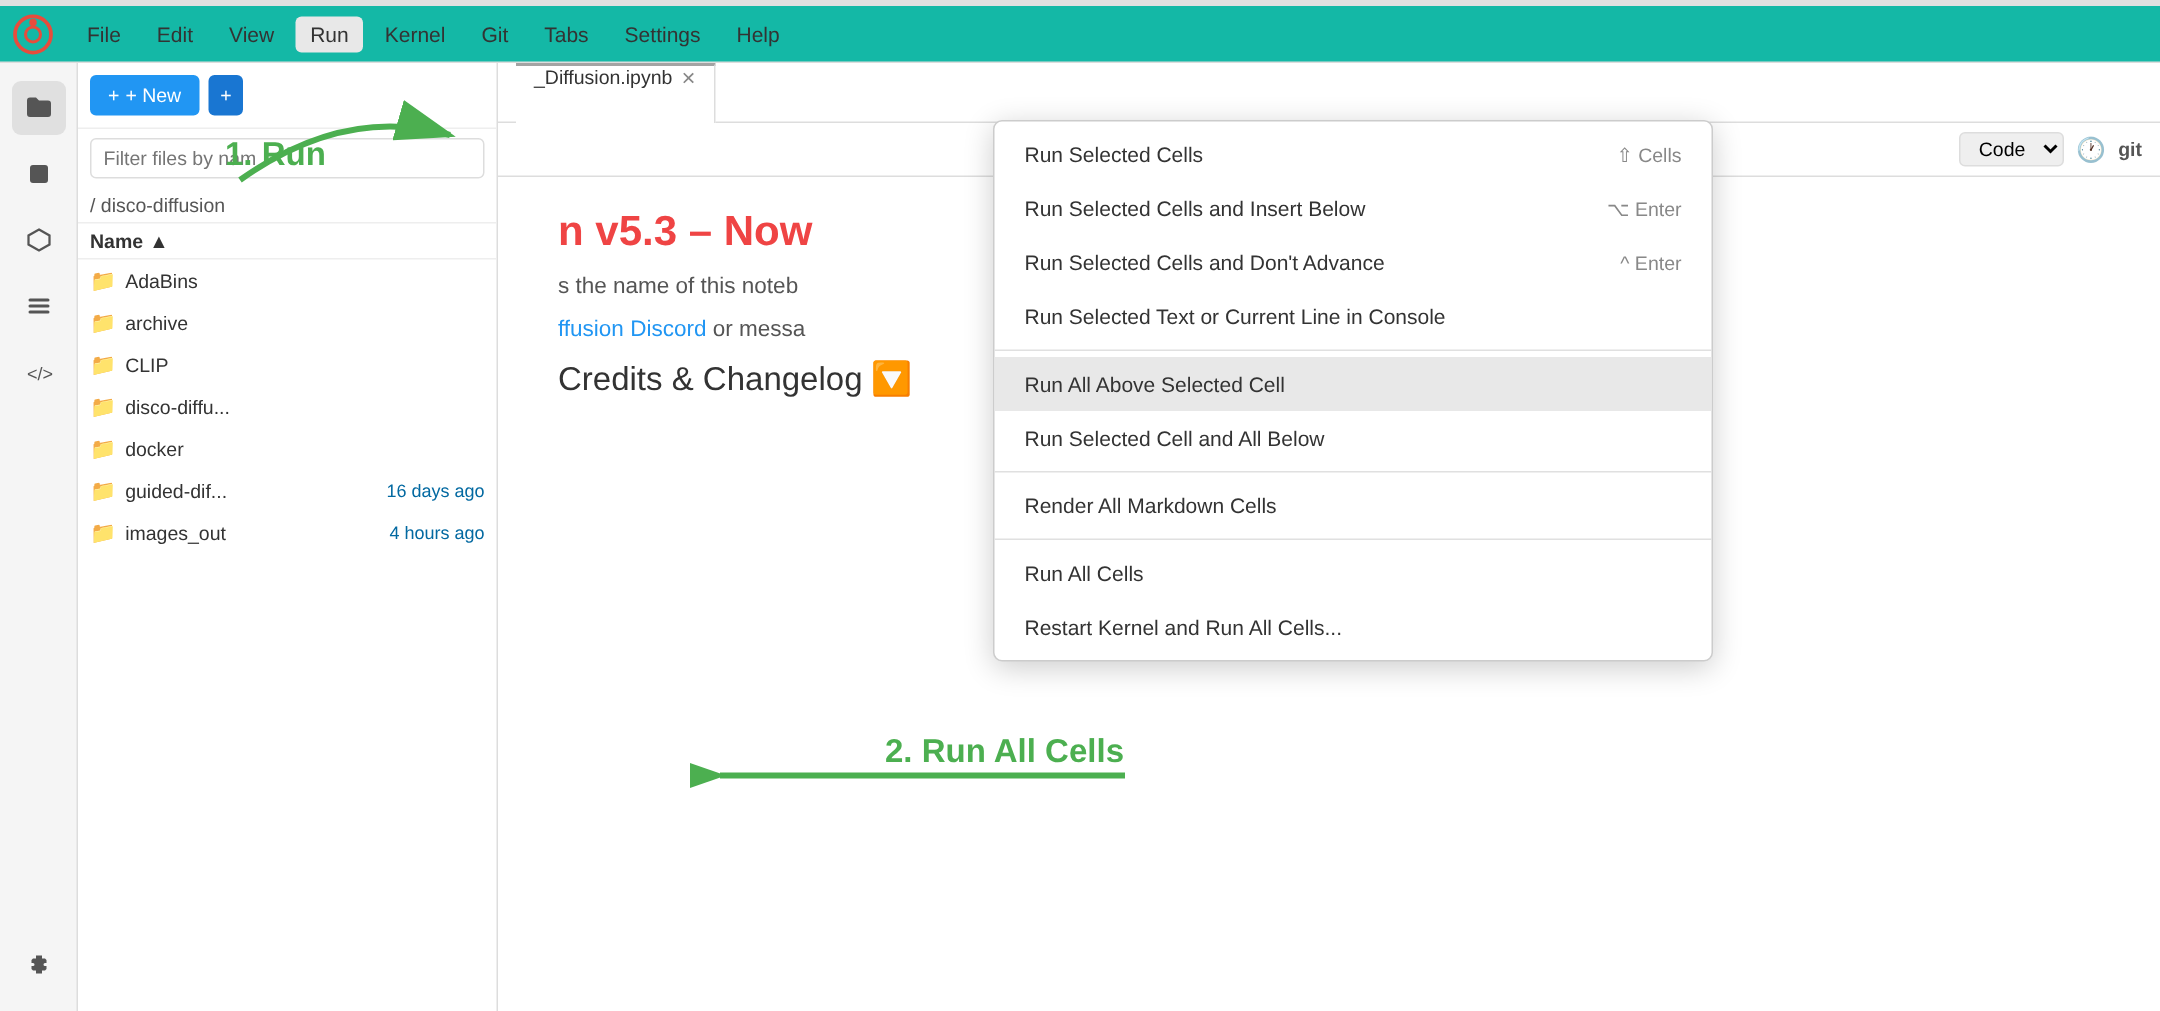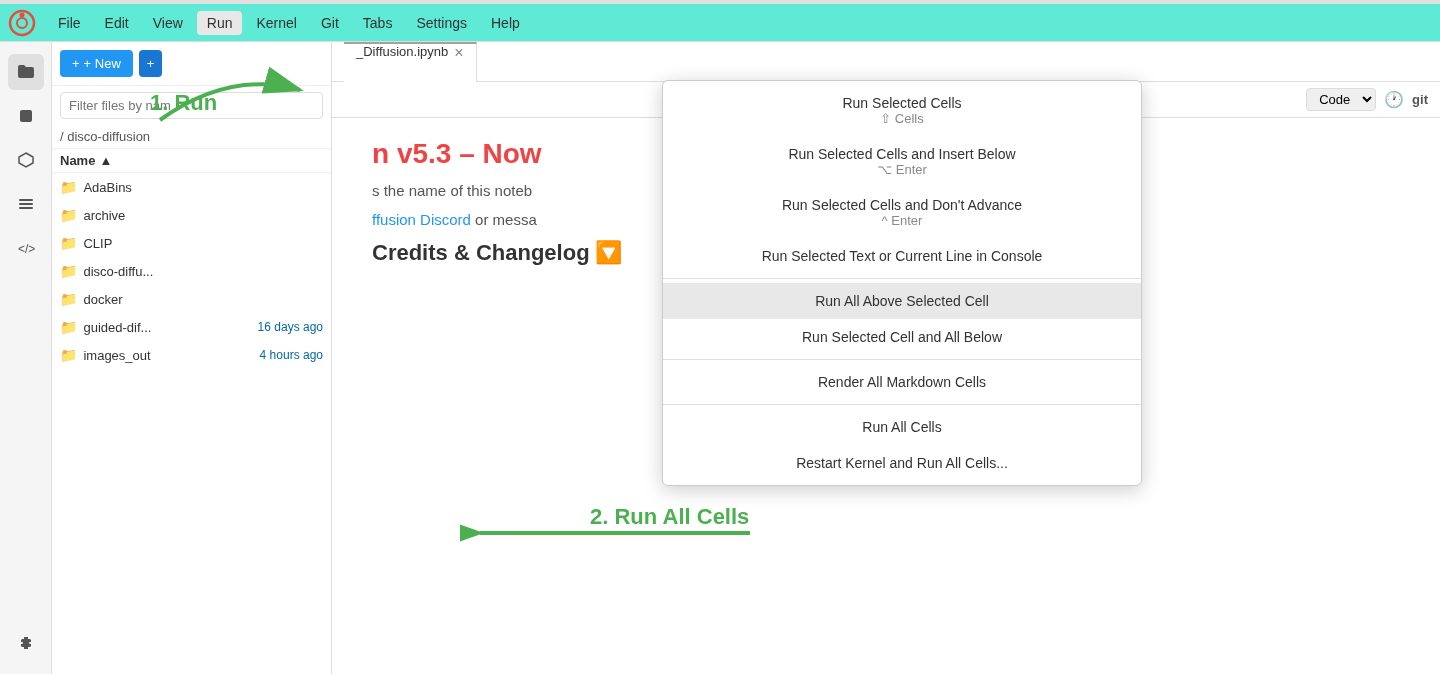--- a/index.html
+++ b/index.html
@@ -17,21 +17,21 @@
     .title-bar {
       height: 4px;
       background: #e0e0e0;
     }
 
     
     .menu-bar {
       display: flex;
       align-items: center;
       height: 38px;
-      background: #5eead4;
+      background: #14b8a6;
       border-bottom: 1px solid #ddd;
       padding: 0 8px;
       gap: 4px;
     }
     .menu-logo {
       width: 28px;
       height: 28px;
       margin-right: 8px;
     }
     .menu-item {
@@ -217,21 +217,21 @@
       font-size: 15px;
       color: #555;
       margin-bottom: 12px;
     }
     .notebook-link {
       color: #2196F3;
       text-decoration: none;
     }
     .section-heading {
       font-size: 22px;
-      font-weight: bold;
+      font-weight: normal;
       color: #333;
     }
 
     
     .dropdown-overlay {
       position: absolute;
       top: 0;
       left: 0;
       right: 0;
       bottom: 0;
@@ -250,21 +250,20 @@
       padding: 4px 0;
     }
     .dropdown-item {
       display: flex;
       align-items: center;
       justify-content: space-between;
       padding: 10px 20px;
       cursor: pointer;
       font-size: 14px;
       color: #333;
-      flex-direction: column;
     }
     .dropdown-item:hover, .dropdown-item.highlighted {
       background: #e8e8e8;
     }
     .dropdown-separator {
       height: 1px;
       background: #e0e0e0;
       margin: 4px 0;
     }
     .dropdown-shortcut {
@@ -477,21 +476,21 @@
     <defs>
       <marker id="arrowhead1" markerWidth="10" markerHeight="7" refX="9" refY="3.5" orient="auto">
         <polygon points="0 0, 10 3.5, 0 7" fill="#4CAF50"></polygon>
       </marker>
     </defs>
     <path d="M 30 70 Q 100 20 170 40" stroke="#4CAF50" stroke-width="4" fill="none" marker-end="url(#arrowhead1)"></path>
   </svg>
   <div style="position:absolute; top:40px; left:20px; font-size:22px; font-weight:bold; color:#4CAF50;">1. Run</div>
 </div>
 
-<div class="annotation" style="top:508px; left:460px;text-decoration:underline;">
+<div class="annotation" style="top:492px; left:460px;text-decoration:underline;">
   <svg width="300" height="50" viewBox="0 0 300 50">
     <defs>
       <marker id="arrowhead2" markerWidth="10" markerHeight="7" refX="1" refY="3.5" orient="auto">
         <polygon points="10 0, 0 3.5, 10 7" fill="#4CAF50"></polygon>
       </marker>
     </defs>
     <path d="M 290 25 L 20 25" stroke="#4CAF50" stroke-width="4" fill="none" marker-end="url(#arrowhead2)"></path>
   </svg>
   <div style="position:absolute; top:-4px; left:130px; font-size:22px; font-weight:bold; color:#4CAF50; white-space:nowrap;">2. Run All Cells</div>
 </div>

